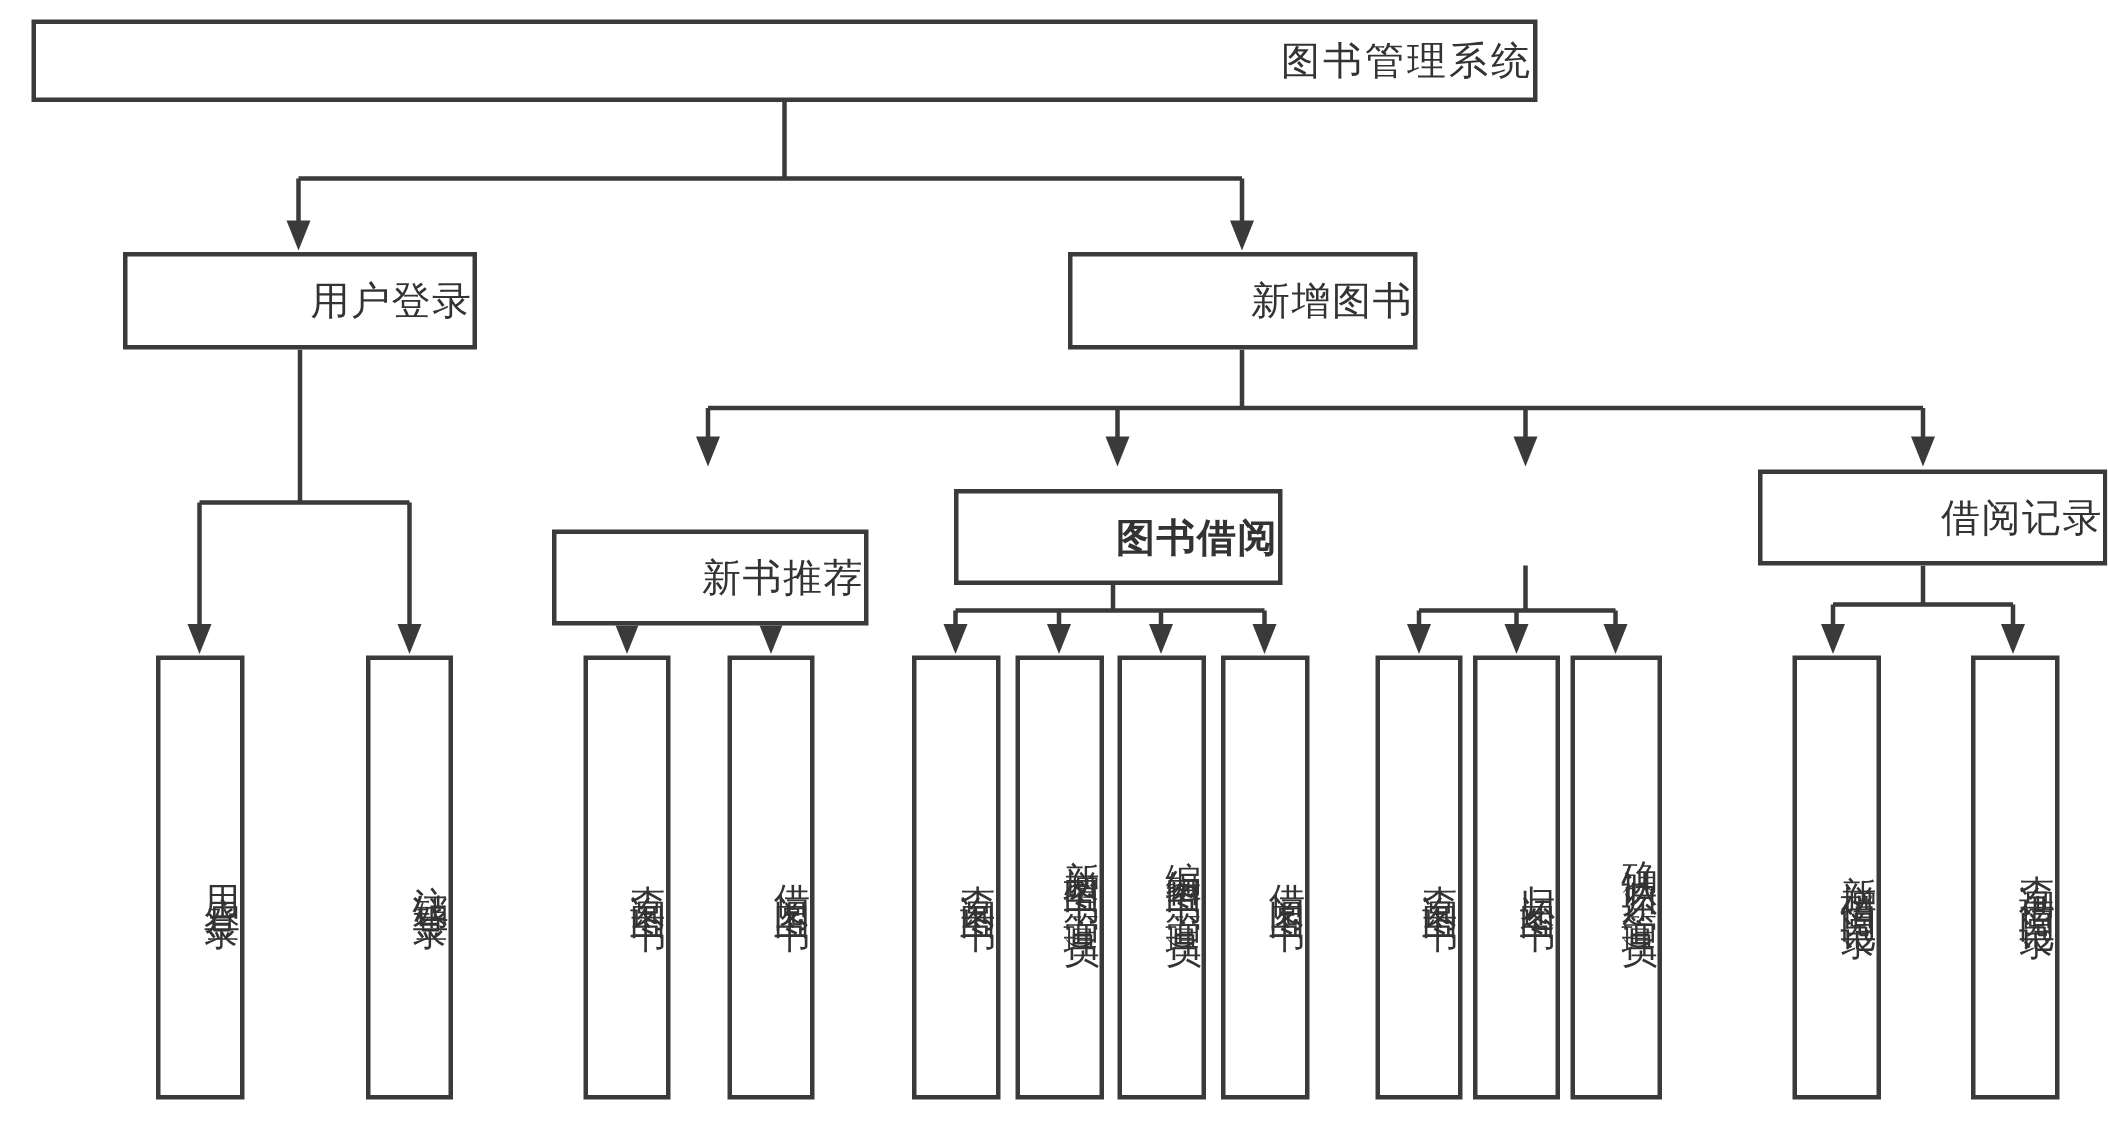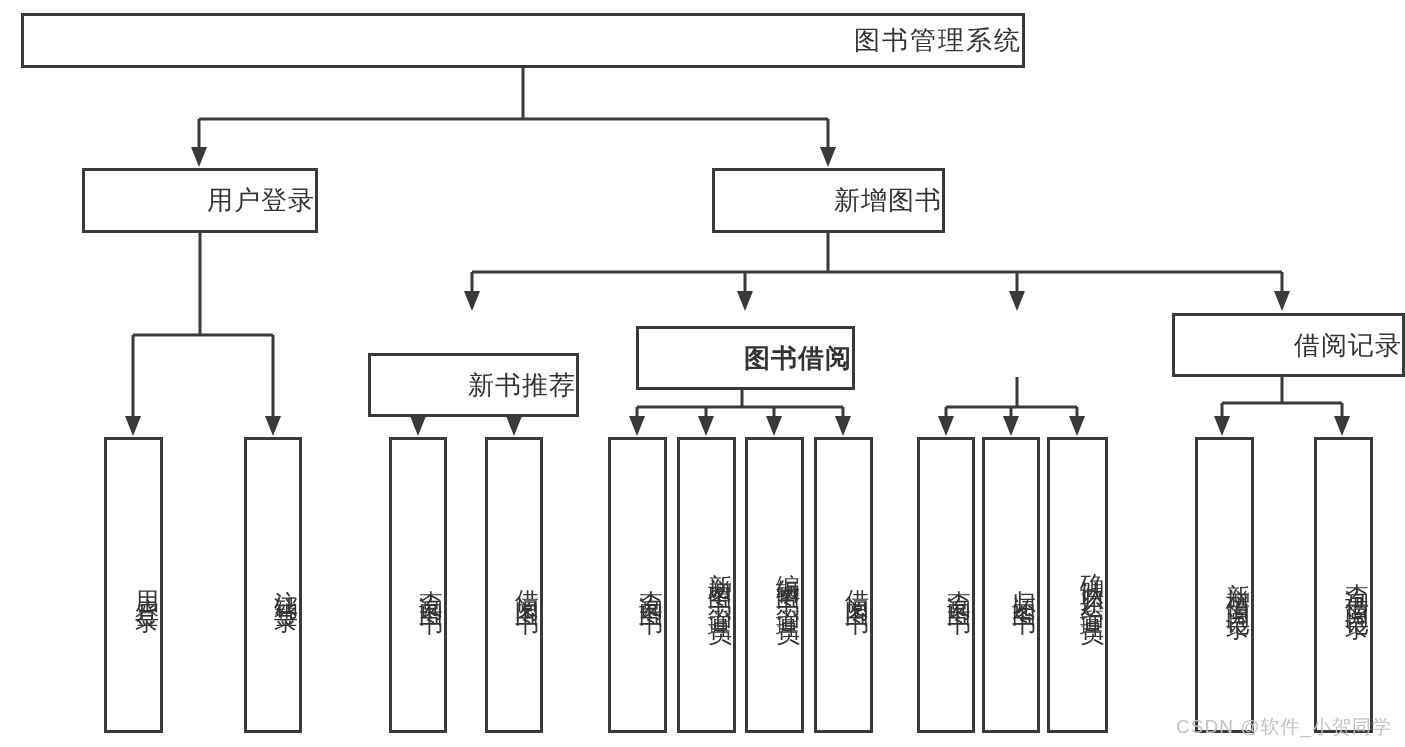--- a/index.html
+++ b/index.html
@@ -175,15 +175,14 @@
     <span class="v-label">确认归还（管理员）</span>
   </div>
 
   <div class="box v-box" style="left:1195px; top:437px; width:59px; height:296px;">
     <span class="v-label">新增借阅记录</span>
   </div>
   <div class="box v-box" style="left:1314px; top:437px; width:59px; height:296px;">
     <span class="v-label">查询借阅记录</span>
   </div>
 
-  <div class="watermark">CSDN @软件_小贺同学</div>
 
 </div>
 
 </body></html>

